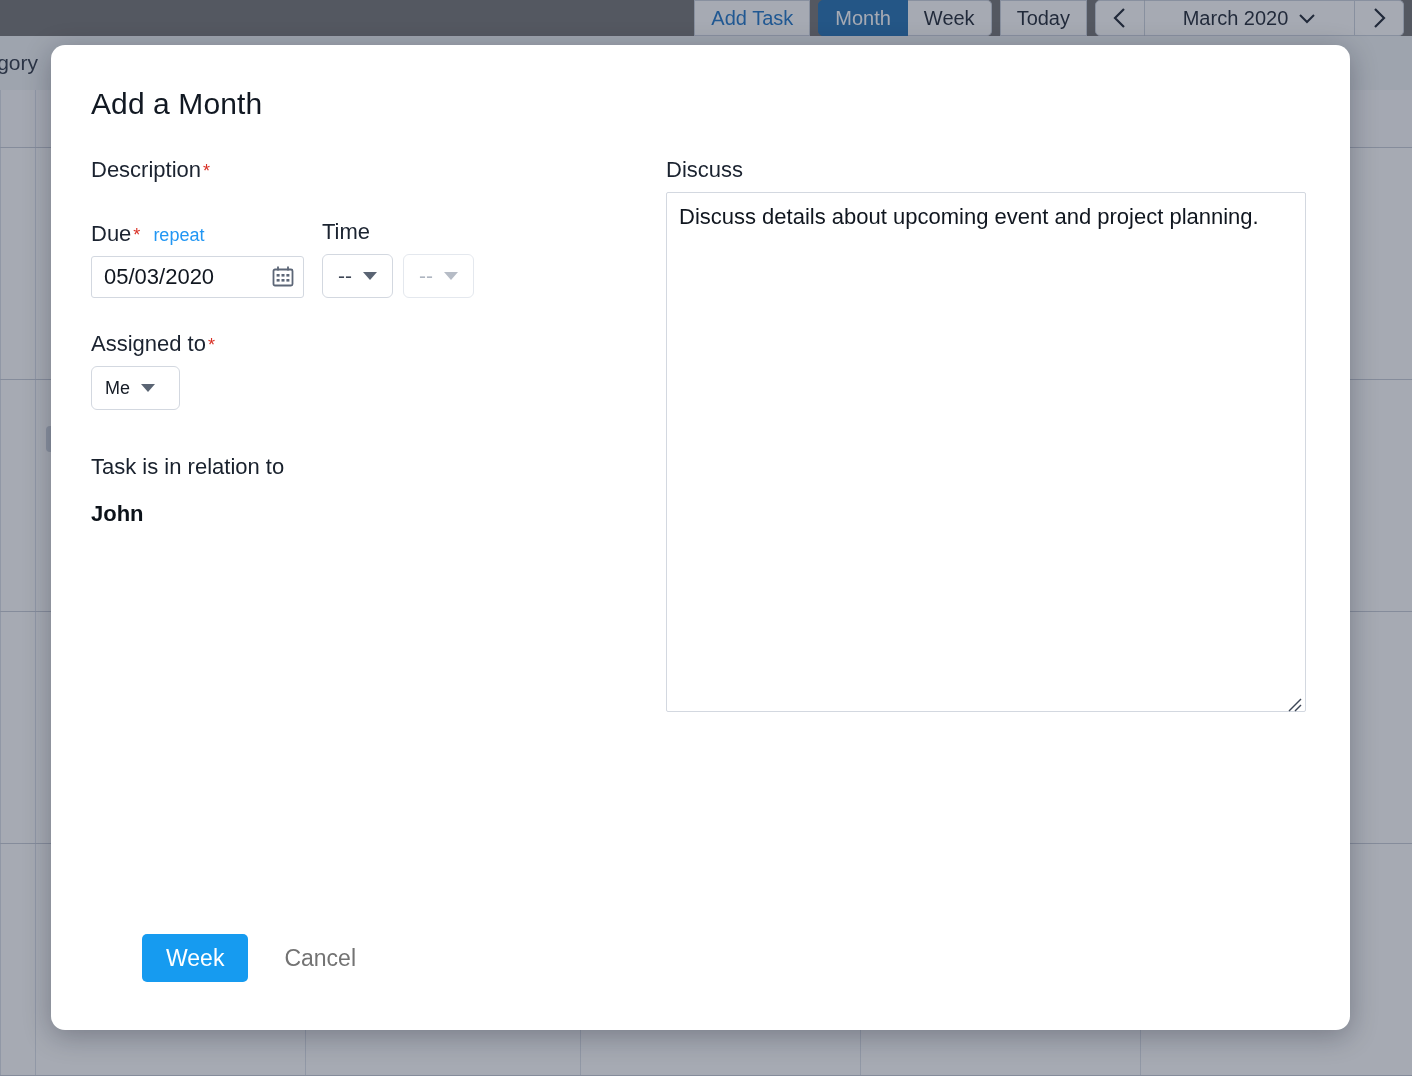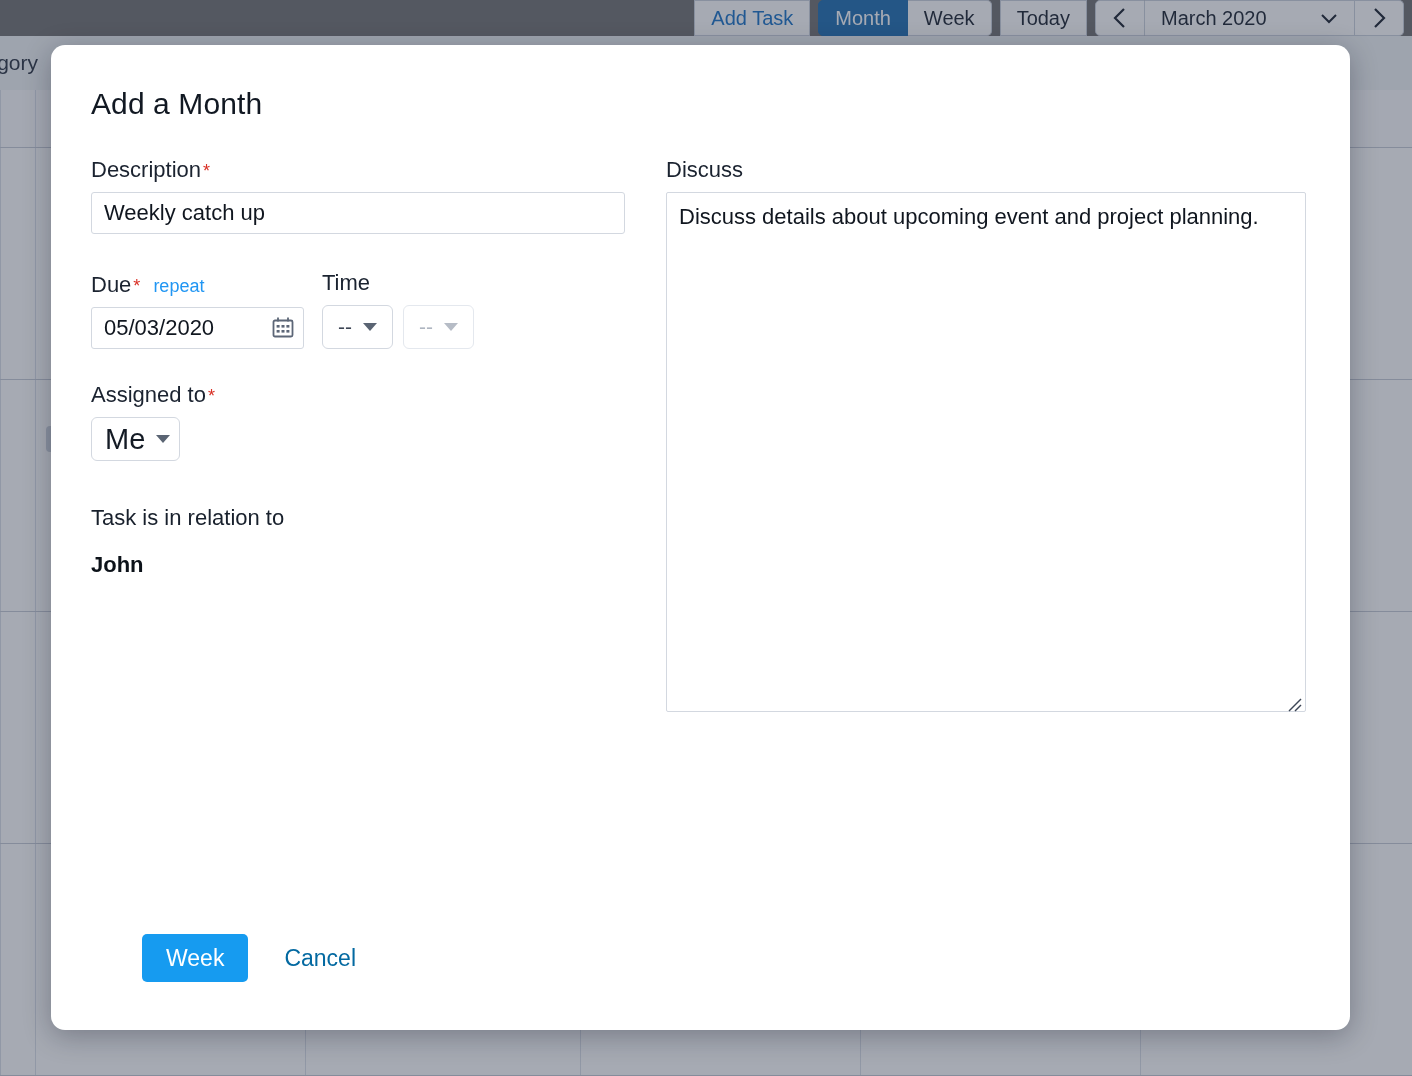--- a/index.html
+++ b/index.html
@@ -65,21 +65,21 @@
   }
   .tb-btn.active {
     background: #1f6fb2;
     color: #ffffff;
     border-color: #1f6fb2;
   }
   .tb-seg .tb-btn { border-radius: 0; border-left-width: 0; }
   .tb-seg .tb-btn:first-child { border-left-width: 1px; border-radius: 5px 0 0 5px; }
   .tb-seg .tb-btn:last-child { border-radius: 0 5px 5px 0; }
   .tb-nav { display: flex; }
-  .tb-nav .tb-btn { border-radius: 0; border-left-width: 0; justify-content: space-between; }
+  .tb-nav .tb-btn { border-radius: 0; border-left-width: 0; }
   .tb-nav .tb-btn:first-child { border-left-width: 1px; border-radius: 5px 0 0 5px; }
   .tb-nav .tb-btn:last-child { border-radius: 0 5px 5px 0; }
   .tb-date { min-width: 210px; }
   .chev-svg { margin-left: 10px; }
 
   
   .cal-subbar {
     position: absolute;
     top: 36px; left: 0; right: 0;
     height: 54px;
@@ -301,21 +301,21 @@
     height: 44px;
     box-sizing: border-box;
     border: 1px solid #d3d8e0;
     border-radius: 6px;
     background: #fff;
     display: flex;
     align-items: center;
     justify-content: flex-start;
     gap: 11px;
     padding: 0 13px;
-    font-size: 29px;
+    font-size: 18px;
     color: #141b25;
     cursor: pointer;
   }
 
   .relation-wrap { margin-top: 44px; }
   .relation-text { font-size: 22px; color: #18202c; }
   .relation-name { font-size: 22px; color: #0c1219; font-weight: bold; margin-top: 21px; }
 
   textarea.detail-area {
     width: 100%;
@@ -354,21 +354,21 @@
     border-radius: 5px;
     font-size: 23px;
     font-family: "Liberation Sans", sans-serif;
     padding: 0 24px;
     height: 48px;
     cursor: pointer;
   }
   .btn-cancel {
     background: transparent;
     border: none;
-    color: #0369a1;
+    color: #737373;
     font-size: 23px;
     font-family: "Liberation Sans", sans-serif;
     margin-left: 36px;
     cursor: pointer;
     padding: 0;
   }
 </style>
 </head>
 <body>
 
@@ -474,21 +474,20 @@
 
   <div class="cols">
 
     <div class="col-left">
 
       <div>
         <div class="fld-label">
           <span>Description</span>
           <span class="req-star">*</span>
         </div>
-        <input class="text-input" type="text" value="Weekly catch up" style="">
       </div>
 
       <div class="row-due">
         <div class="due-block">
           <div class="fld-label">
             <span>Due</span>
             <span class="req-star">*</span>
             <span class="sub-link">repeat</span>
           </div>
           <div class="date-wrap">

